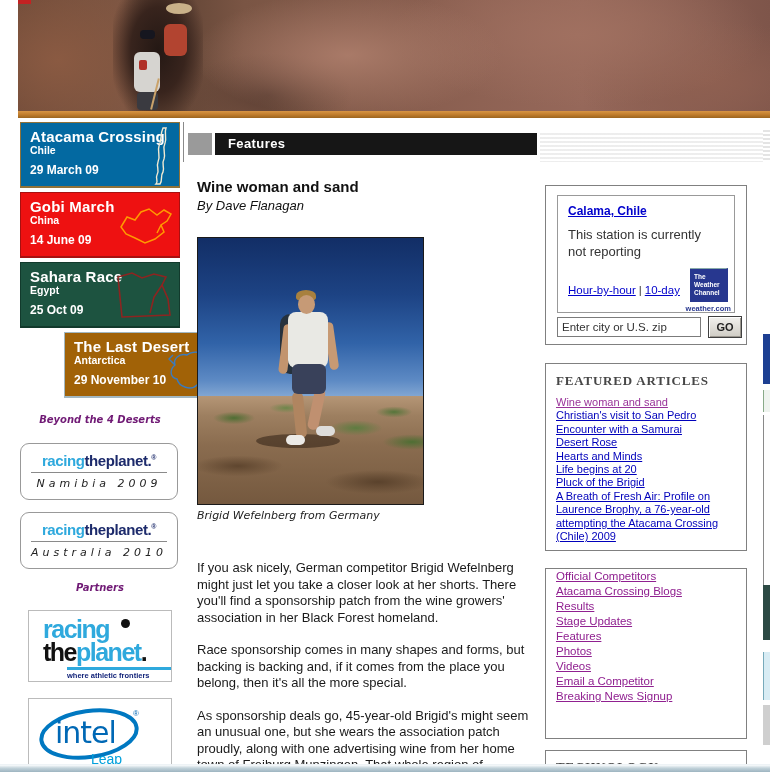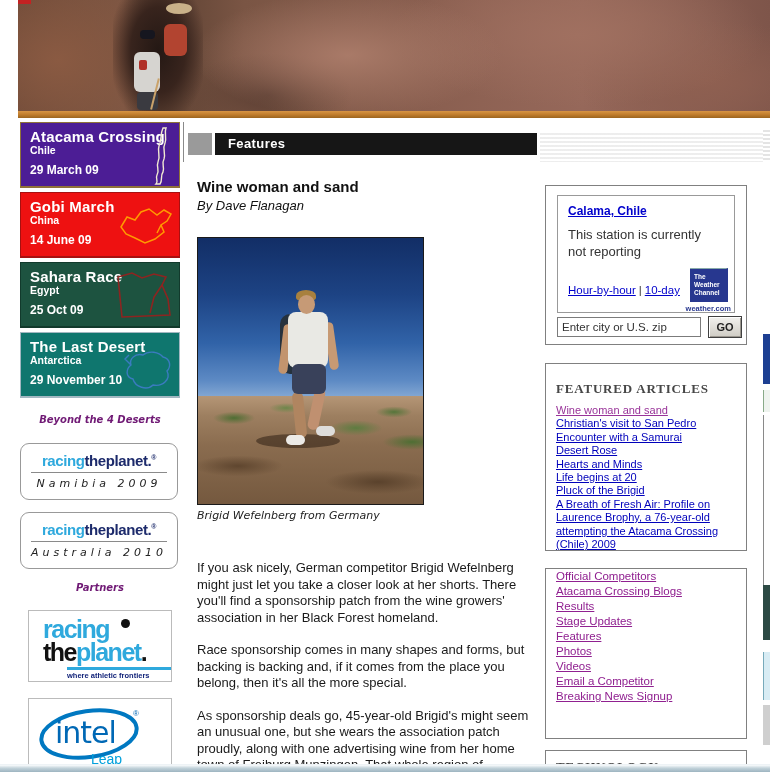--- a/index.html
+++ b/index.html
@@ -37,24 +37,24 @@
     left:18px; top:111px; width:752px; height:7px;
     background:linear-gradient(180deg,#d79544 0%, #c17d2d 50%, #9c651f 100%);
   }
 
   
   .race-card { left:20px; width:160px; height:66px; color:#fff; padding:6px 9px; overflow:hidden; }
   .race-title { font-size:15px; font-weight:600; letter-spacing:.2px; line-height:16px; }
   .race-loc   { font-size:10.5px; font-weight:600; line-height:11px; }
   .race-date  { font-size:12px; font-weight:600; position:absolute; left:9px; bottom:9px; }
   .race-map   { position:absolute; }
-  #race-atacama { top:122px; background:#4c1d95; border:1px solid #8f7239; border-bottom-width:2px; }
+  #race-atacama { top:122px; background:#0369a1; border:1px solid #8f7239; border-bottom-width:2px; }
   #race-gobi    { top:192px; background:#ee1111; border:1px solid #a81010; border-bottom-width:2px; }
   #race-sahara  { top:262px; background:#1d5340; border:1px solid #123a2c; border-bottom-width:2px; }
-  #race-last    { top:332px; background:#0f766e; border:1px solid #a2b7c1; border-bottom-width:2px; }
+  #race-last    { top:332px; background:#a16207; border:1px solid #a2b7c1; border-bottom-width:2px;margin-left:44px; }
 
   .side-heading {
     left:20px; width:160px; text-align:center; font-weight:bold; font-style:italic;
     font-size:10px; color:#701a75; font-family:"DejaVu Sans", sans-serif;
   }
   #beyond-heading { top:414px; }
   #partners-heading { top:582px; }
 
   .event-card {
     left:20px; width:158px; height:57px; background:#fff;
@@ -170,21 +170,21 @@
     position:absolute; left:162px; top:130px; width:34px; height:22px;
     background:linear-gradient(180deg,#f2f1ee,#cfccc4); border:1px solid #404040;
     box-shadow:inset 1px 1px 0 #fff, inset -1px -1px 0 #9a968e;
     font-size:11px; font-weight:bold; color:#222; font-family:"Liberation Sans", sans-serif;
   }
 
   .panel-header {
     font-family:"Liberation Serif", serif; font-weight:bold; font-size:13px;
     color:#474747; letter-spacing:.8px; margin:8px 0 7px 0;
   }
-  #featured-panel { top:363px; height:188px; padding:9px 10px; }
+  #featured-panel { top:363px; height:188px; padding:1px 10px; }
   #featured-panel a { display:block; font-size:11px; line-height:13.4px; text-decoration:underline; color:#0000bb; }
   #featured-panel a.visited { color:#993399; }
   #quicklinks-panel { top:568px; height:171px; padding:0 10px; }
   #quicklinks-panel a { display:block; font-size:11.5px; line-height:15px; text-decoration:underline; color:#902090; }
   #technology-panel { top:750px; height:40px; padding:0 10px; }
 
   
   .frag { left:763px; width:7px; }
   #frag-stripes { top:128px; height:34px; background:repeating-linear-gradient(180deg,#fff 0 2px,#e4e4e4 2px 4px); }
   #frag-blue   { top:334px; height:50px; background:#1d3f92; }

